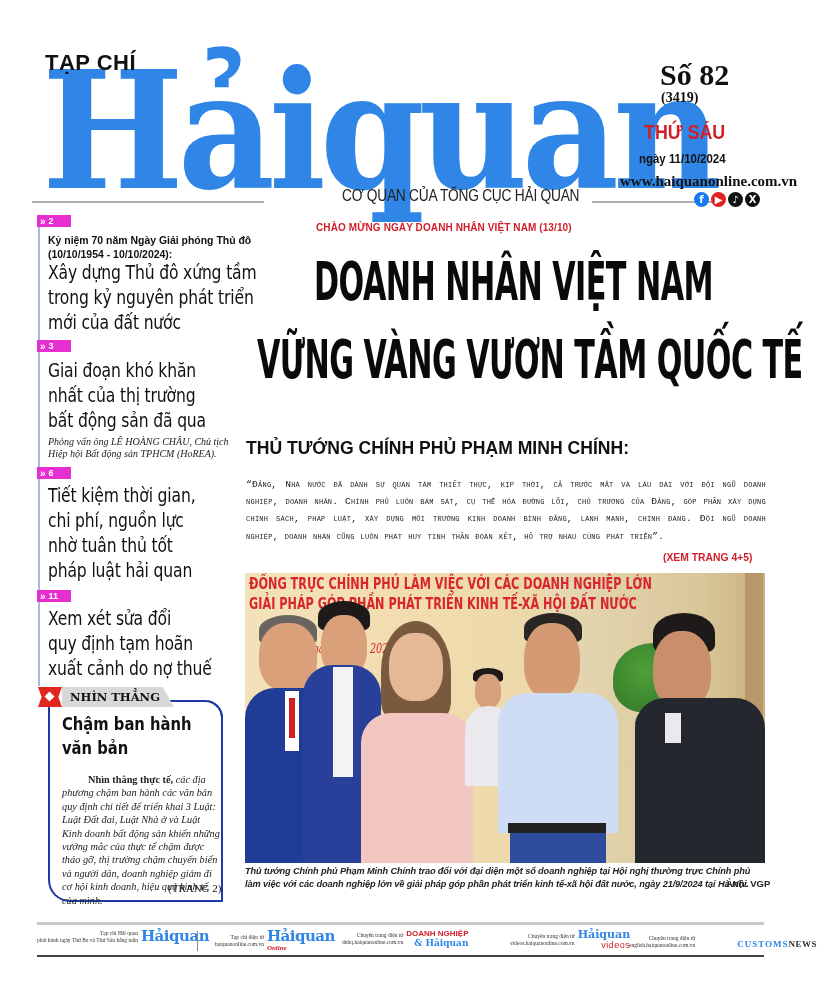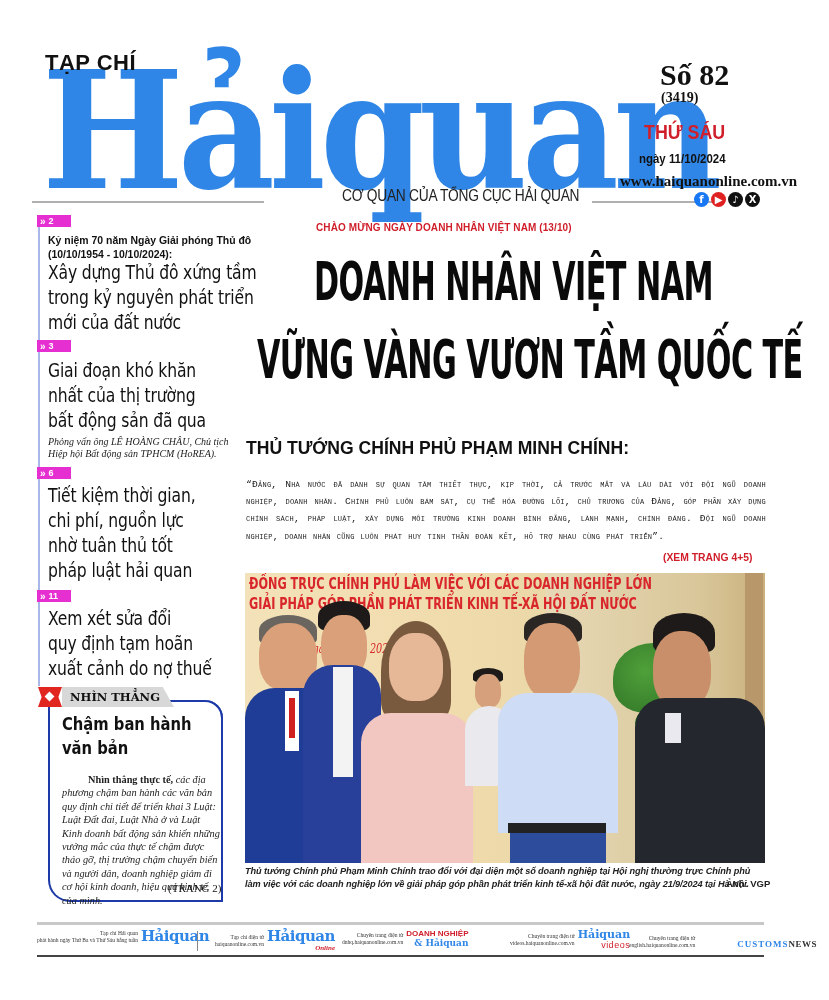--- a/index.html
+++ b/index.html
@@ -74,21 +74,21 @@
   .caption-credit { position: absolute; left: 726px; top: 878px; font-family: "Liberation Sans", sans-serif; font-weight: 700; font-size: 9.5px; color: #222; white-space: nowrap; }
 
   
   .footer-rule-top { position: absolute; left: 37px; top: 922px; width: 727px; height: 3px; background: #c8c8c8; }
   .footer-rule-bot { position: absolute; left: 37px; top: 955px; width: 727px; height: 2px; background: #444; }
   .footer { position: absolute; left: 37px; top: 927px; width: 727px; height: 28px; }
   .f-item { position: absolute; top: 2px; display: flex; align-items: center; gap: 3px; }
   .f-desc { font-family: "Liberation Serif", serif; font-size: 5.5px; line-height: 7px; color: #333; text-align: right; white-space: nowrap; }
   .f-logo { font-family: "DejaVu Serif", serif; font-weight: 700; color: #2f86e6; white-space: nowrap; line-height: 1; }
   .f-logo.hq { font-size: 15px; letter-spacing: -0.5px; }
-  .f-logo-sub { display: block; font-family: "Liberation Serif", serif; font-style: italic; font-size: 7px; color: #d01e2a; text-align: right; font-weight: 700; }
+  .f-logo-sub { display: block; font-family: "Liberation Serif", serif; font-style: italic; font-size: 7px; color: #d01e2a; text-align: left; font-weight: 700; }
   .f-dn1 { font-family: "Liberation Sans", sans-serif; font-weight: 700; font-size: 8px; color: #d01e2a; white-space: nowrap; }
   .f-dn2 { font-family: "DejaVu Serif", serif; font-weight: 700; font-size: 9px; color: #2f86e6; white-space: nowrap; text-align: right; display: block; }
   .f-vid { display: block; font-family: "Liberation Sans", sans-serif; font-size: 9px; color: #d01e2a; text-align: right; letter-spacing: 0.5px; }
   .f-cn1 { font-family: "Liberation Serif", serif; font-weight: 700; font-size: 9px; color: #2f86e6; letter-spacing: 1px; white-space: nowrap; }
   .f-cn2 { font-family: "Liberation Serif", serif; font-weight: 700; font-size: 9px; color: #333; letter-spacing: 0.5px; }
   .f-sep { position: absolute; left: 160px; top: 4px; width: 1px; height: 20px; background: #888; }
 </style>
 </head>
 <body>
 

